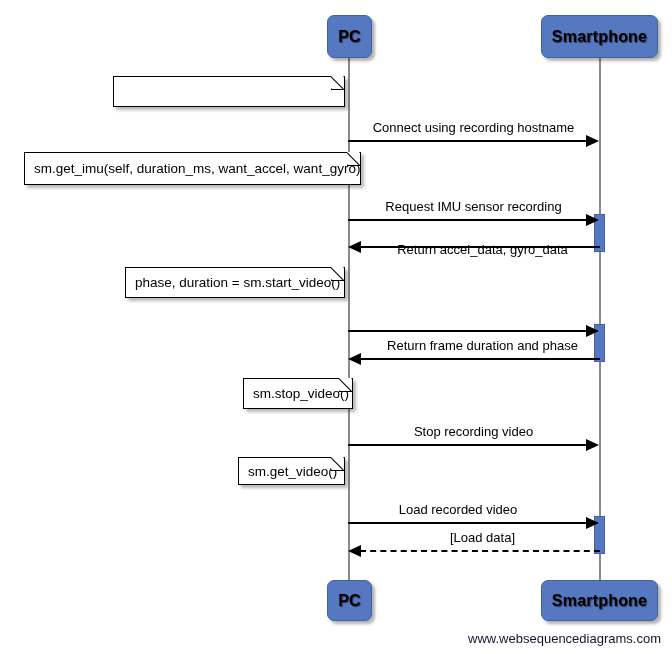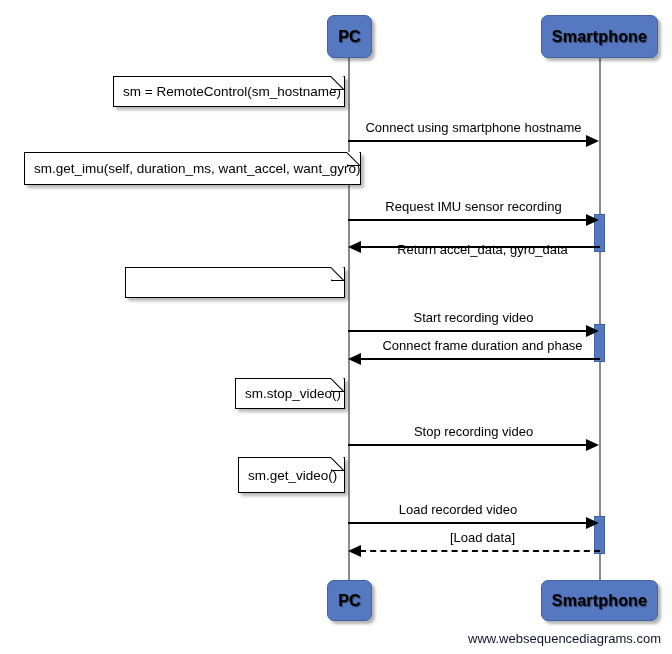--- a/index.html
+++ b/index.html
@@ -161,63 +161,62 @@
   </div>
   <div class="participant" style="left:541px; top:15px; width:117px; height:43px;">
     <span>Smartphone</span>
   </div>
 
   <div class="activation" style="left:594px; top:214px; height:38px;"></div>
   <div class="activation" style="left:594px; top:324px; height:38px;"></div>
   <div class="activation" style="left:594px; top:516px; height:38px;"></div>
 
   <div class="note" style="left:113px; top:76px; width:232px; height:31px;">
-    <span class="note-text">sm = RemoteControl(sm_hostname)</span>
-    <span class="note-fold"></span>
-  </div>
-
-  <div class="msg-label" style="left:348px; top:120px; width:251px;">Connect using smartphone hostname</div>
+    <span class="note-fold"></span>
+  </div>
+
+  <div class="msg-label" style="left:348px; top:120px; width:251px;">Connect using recording hostname</div>
   <div class="msg" style="left:348px; top:140px; width:239px;"></div>
   <div class="arrowhead right" style="left:586px; top:135px;"></div>
 
   <div class="note" style="left:8px; top:152px; width:337px; height:33px;margin-left:16px;">
     <span class="note-text">sm.get_imu(self, duration_ms, want_accel, want_gyro)</span>
     <span class="note-fold"></span>
   </div>
 
   <div class="msg-label" style="left:348px; top:199px; width:251px;">Request IMU sensor recording</div>
   <div class="msg" style="left:348px; top:219px; width:239px;"></div>
   <div class="arrowhead right" style="left:586px; top:214px;"></div>
 
   <div class="msg-label" style="left:360px; top:226px; width:245px;margin-top:16px;">Return accel_data, gyro_data</div>
   <div class="msg" style="left:360px; top:246px; width:240px;"></div>
   <div class="arrowhead left" style="left:348px; top:241px;"></div>
 
   <div class="note" style="left:125px; top:267px; width:220px; height:31px;">
-    <span class="note-fold"></span>
-  </div>
-
-  <div class="msg-label" style="left:348px; top:310px; width:251px;">Start recording video</div>
+    <span class="note-text">phase, duration = sm.start_video()</span>
+    <span class="note-fold"></span>
+  </div>
+
   <div class="msg" style="left:348px; top:330px; width:239px;"></div>
   <div class="arrowhead right" style="left:586px; top:325px;"></div>
 
-  <div class="msg-label" style="left:360px; top:338px; width:245px;">Connect frame duration and phase</div>
+  <div class="msg-label" style="left:360px; top:338px; width:245px;">Return frame duration and phase</div>
   <div class="msg" style="left:360px; top:358px; width:240px;"></div>
   <div class="arrowhead left" style="left:348px; top:353px;"></div>
 
-  <div class="note" style="left:235px; top:378px; width:110px; height:31px;">
+  <div class="note" style="left:243px; top:378px; width:110px; height:31px;">
     <span class="note-text">sm.stop_video()</span>
     <span class="note-fold"></span>
   </div>
 
   <div class="msg-label" style="left:348px; top:424px; width:251px;">Stop recording video</div>
   <div class="msg" style="left:348px; top:444px; width:239px;"></div>
   <div class="arrowhead right" style="left:586px; top:439px;"></div>
 
-  <div class="note" style="left:238px; top:457px; width:107px; height:36px;">
+  <div class="note" style="left:238px; top:457px; width:107px; height:28px;">
     <span class="note-text">sm.get_video()</span>
     <span class="note-fold"></span>
   </div>
 
   <div class="msg-label" style="left:348px; top:502px; width:220px;">Load recorded video</div>
   <div class="msg" style="left:348px; top:522px; width:239px;"></div>
   <div class="arrowhead right" style="left:586px; top:517px;"></div>
 
   <div class="msg-label" style="left:360px; top:530px; width:245px;">[Load data]</div>
   <div class="msg dashed" style="left:360px; top:550px; width:240px;"></div>

